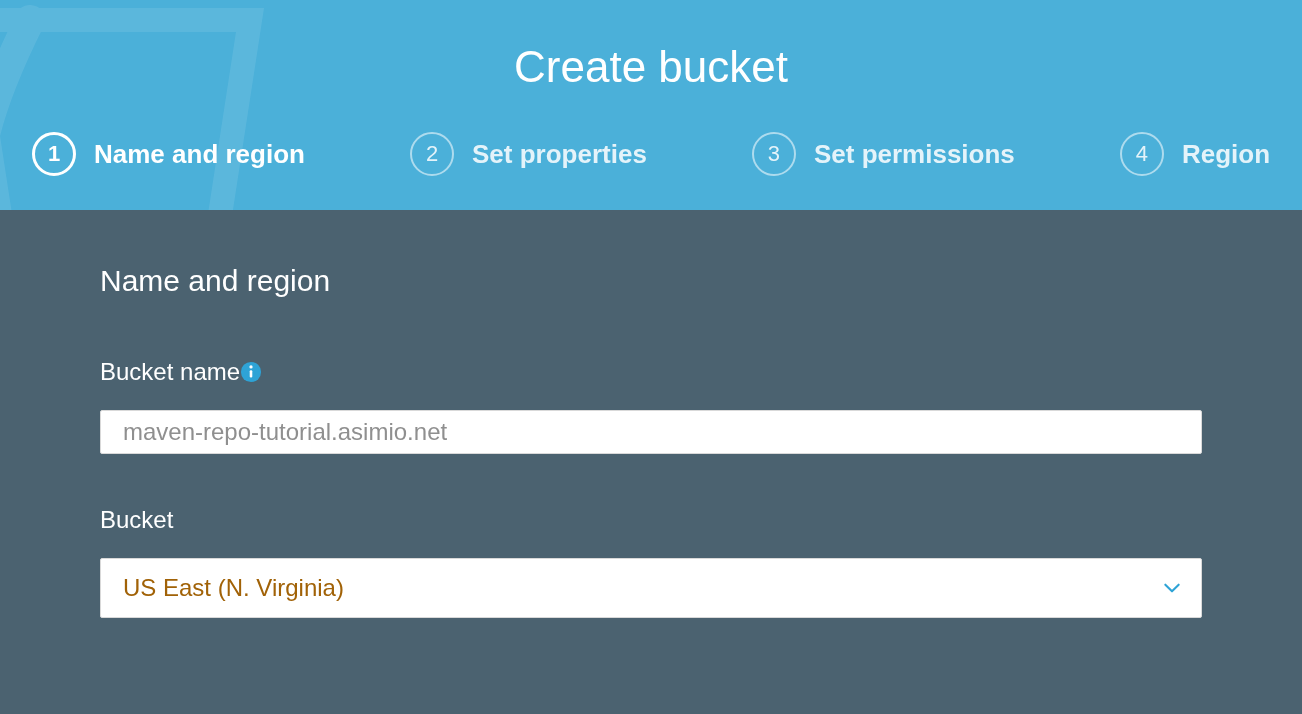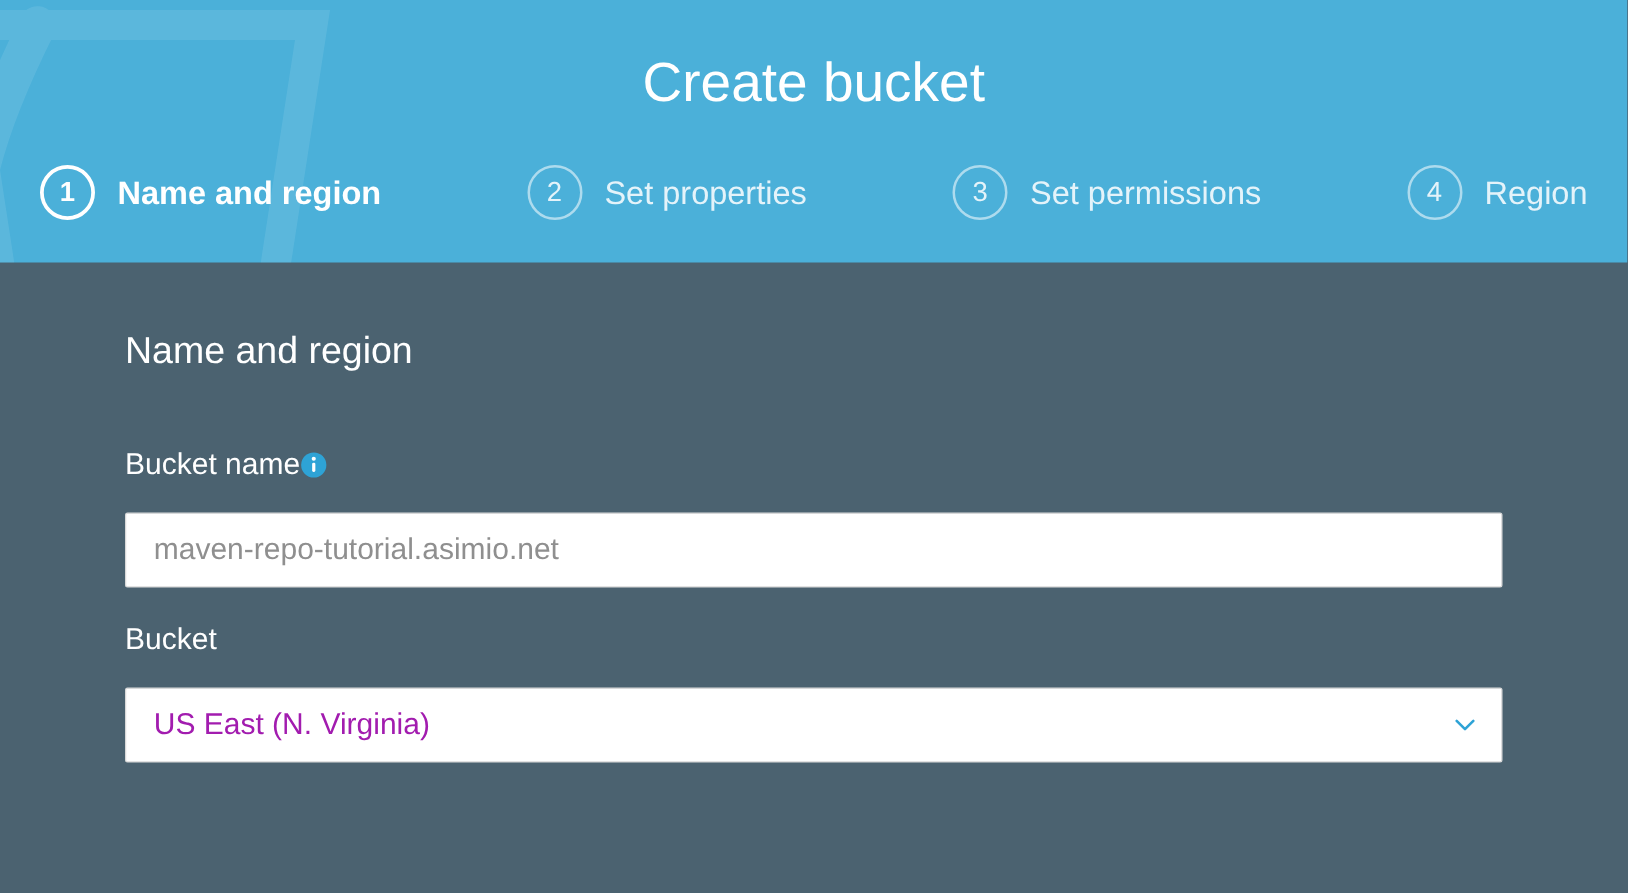--- a/index.html
+++ b/index.html
@@ -57,21 +57,21 @@
     display: flex;
     align-items: center;
     justify-content: center;
     color: rgba(255,255,255,0.85);
     font-size: 22px;
     font-weight: 400;
   }
   .step-label {
     color: rgba(255,255,255,0.85);
     font-size: 26px;
-    font-weight: 400;
+    font-weight: 700;
     white-space: nowrap;
   }
   .step.active .step-circle {
     border-color: #ffffff;
     border-width: 3px;
     color: #ffffff;
     font-weight: 700;
   }
   .step.active .step-label {
     color: #ffffff;
@@ -101,44 +101,44 @@
     width: 22px;
     height: 22px;
     display: inline-flex;
     align-items: center;
     justify-content: center;
   }
 
   .text-input {
     width: 1140px;
     max-width: 100%;
-    height: 60px;
+    height: 44px;
     background: #ffffff;
     border: 1px solid #d9d9d9;
     border-radius: 2px;
     color: #8f8f8f;
     font-size: 24px;
     padding: 0 22px;
     outline: none;
-    margin-bottom: 28px;
+    margin-bottom: 52px;
     display: block;
   }
 
   .select-wrap {
     position: relative;
     width: 1140px;
     max-width: 100%;
   }
   .select-box {
     width: 100%;
     height: 60px;
     background: #ffffff;
     border: 1px solid #d9d9d9;
     border-radius: 2px;
-    color: #a21caf;
+    color: #a16207;
     font-size: 24px;
     padding: 0 50px 0 22px;
     display: flex;
     align-items: center;
     cursor: pointer;
     user-select: none;
   }
   .chevron {
     position: absolute;
     right: 20px;

